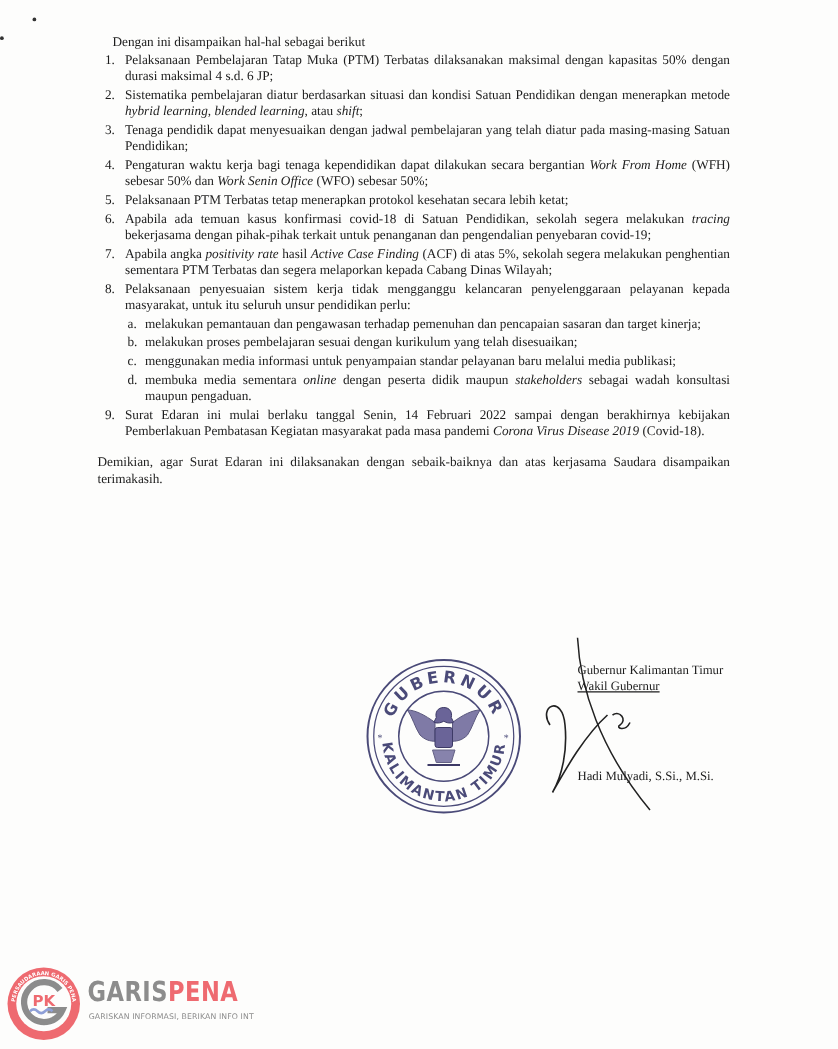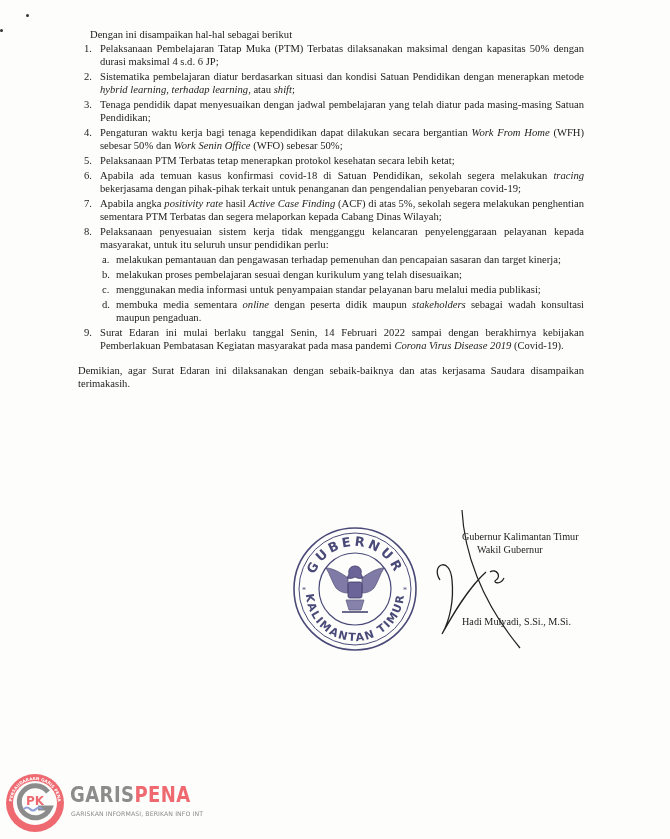--- a/index.html
+++ b/index.html
@@ -15,53 +15,53 @@
   .intro { margin: 0 0 1px 12px; }
   ol.main { list-style: none; margin: 0; padding: 0; }
   ol.main > li { position: relative; padding-left: 22px; margin-bottom: 1.6px; text-align: justify; }
   ol.main > li .num { position: absolute; left: 6px; top: 0; }
   ol.sub { list-style: none; margin: 2px 0 0 0; padding: 0; }
   ol.sub > li { position: relative; padding-left: 16px; margin-bottom: 1.6px; text-align: justify; }
   ol.sub > li .num { position: absolute; left: 2px; top: 0; }
   .closing { margin-top: 12px; text-align: justify; }
   .sigblock { position: absolute; left: 462px; top: 530px; font-size: 10.2px; line-height: 13px; }
   .sig-line1 { position: absolute; left: 0; top: 0; white-space: nowrap; }
-  .sig-line2 { position: absolute; left: 15px; top: 13px; white-space: nowrap; }
+  .sig-line2 { position: absolute; left: 0; top: 13px; white-space: nowrap; text-decoration: underline; }
   .sig-name { position: absolute; left: 0; top: 85px; white-space: nowrap; }
   .stamp { position: absolute; left: 292px; top: 526px; width: 126px; height: 126px; }
   .signature { position: absolute; left: 420px; top: 510px; width: 110px; height: 140px; }
   .logo { position: absolute; left: 4px; top: 772px; width: 180px; height: 62px; }
   .logo-text { position: absolute; left: 66px; top: 10px; font-family: "DejaVu Sans", "Liberation Sans", sans-serif; font-weight: bold; font-size: 22px; letter-spacing: 0.5px; transform: scaleX(0.82); transform-origin: left; }
   .logo-text .g { color: #8c8c8c; }
   .logo-text .p { color: #ee6a70; }
   .logo-tag { position: absolute; left: 67px; top: 38px; font-family: "DejaVu Sans", "Liberation Sans", sans-serif; font-size: 6.2px; color: #8c8c8c; letter-spacing: 0.1px; white-space: nowrap; }
 </style>
 </head>
 <body>
 
 <div class="dot" style="left:26px;top:14px;"></div>
 <div class="dot" style="left:0px;top:29px;"></div>
 
 <div class="page">
   <p class="intro">Dengan ini disampaikan hal-hal sebagai berikut</p>
   <ol class="main" id="main-list">
       <li><span class="num">1.</span><span><span>Pelaksanaan Pembelajaran Tatap Muka (PTM) Terbatas dilaksanakan maksimal dengan kapasitas 50% dengan durasi maksimal 4 s.d. 6 JP;</span></span></li>
-      <li><span class="num">2.</span><span><span>Sistematika pembelajaran diatur berdasarkan situasi dan kondisi Satuan Pendidikan dengan menerapkan metode </span><i>hybrid learning</i><span>, </span><i>terhadap learning</i><span>, atau </span><i>shift</i><span>;</span></span></li>
+      <li><span class="num">2.</span><span><span>Sistematika pembelajaran diatur berdasarkan situasi dan kondisi Satuan Pendidikan dengan menerapkan metode </span><i>hybrid learning</i><span>, </span><i>blended learning</i><span>, atau </span><i>shift</i><span>;</span></span></li>
       <li><span class="num">3.</span><span><span>Tenaga pendidik dapat menyesuaikan dengan jadwal pembelajaran yang telah diatur pada masing-masing Satuan Pendidikan;</span></span></li>
       <li><span class="num">4.</span><span><span>Pengaturan waktu kerja bagi tenaga kependidikan dapat dilakukan secara bergantian </span><i>Work From Home</i><span> (WFH) sebesar 50% dan </span><i>Work Senin Office</i><span> (WFO) sebesar 50%;</span></span></li>
       <li><span class="num">5.</span><span><span>Pelaksanaan PTM Terbatas tetap menerapkan protokol kesehatan secara lebih ketat;</span></span></li>
       <li><span class="num">6.</span><span><span>Apabila ada temuan kasus konfirmasi covid-18 di Satuan Pendidikan, sekolah segera melakukan </span><i>tracing</i><span> bekerjasama dengan pihak-pihak terkait untuk penanganan dan pengendalian penyebaran covid-19;</span></span></li>
       <li><span class="num">7.</span><span><span>Apabila angka </span><i>positivity rate</i><span> hasil </span><i>Active Case Finding</i><span> (ACF) di atas 5%, sekolah segera melakukan penghentian sementara PTM Terbatas dan segera melaporkan kepada Cabang Dinas Wilayah;</span></span></li>
       <li><span class="num">8.</span><span><span>Pelaksanaan penyesuaian sistem kerja tidak mengganggu kelancaran penyelenggaraan pelayanan kepada masyarakat, untuk itu seluruh unsur pendidikan perlu:</span></span><ol class="sub">
           <li><span class="num">a.</span><span><span>melakukan pemantauan dan pengawasan terhadap pemenuhan dan pencapaian sasaran dan target kinerja;</span></span></li>
           <li><span class="num">b.</span><span><span>melakukan proses pembelajaran sesuai dengan kurikulum yang telah disesuaikan;</span></span></li>
           <li><span class="num">c.</span><span><span>menggunakan media informasi untuk penyampaian standar pelayanan baru melalui media publikasi;</span></span></li>
           <li><span class="num">d.</span><span><span>membuka media sementara </span><i>online</i><span> dengan peserta didik maupun </span><i>stakeholders</i><span> sebagai wadah konsultasi maupun pengaduan.</span></span></li>
         </ol></li>
-      <li><span class="num">9.</span><span><span>Surat Edaran ini mulai berlaku tanggal Senin, 14 Februari 2022 sampai dengan berakhirnya kebijakan Pemberlakuan Pembatasan Kegiatan masyarakat pada masa pandemi </span><i>Corona Virus Disease 2019</i><span> (Covid-19).</span></span></li>
+      <li><span class="num">9.</span><span><span>Surat Edaran ini mulai berlaku tanggal Senin, 14 Februari 2022 sampai dengan berakhirnya kebijakan Pemberlakuan Pembatasan Kegiatan masyarakat pada masa pandemi </span><i>Corona Virus Disease 2019</i><span> (Covid-18).</span></span></li>
     </ol>
   <p class="closing">Demikian, agar Surat Edaran ini dilaksanakan dengan sebaik-baiknya dan atas kerjasama Saudara disampaikan terimakasih.</p>
 </div>
 
 <svg class="stamp" viewBox="0 0 126 126">
   <defs>
     <path id="arcTop" d="M 20 63 A 43 43 0 0 1 106 63"></path>
     <path id="arcBot" d="M 14 66 A 49 49 0 0 0 112 66"></path>
   </defs>
   <circle cx="63" cy="63" r="61" fill="none" stroke="#4a4a78" stroke-width="1.6"></circle>

